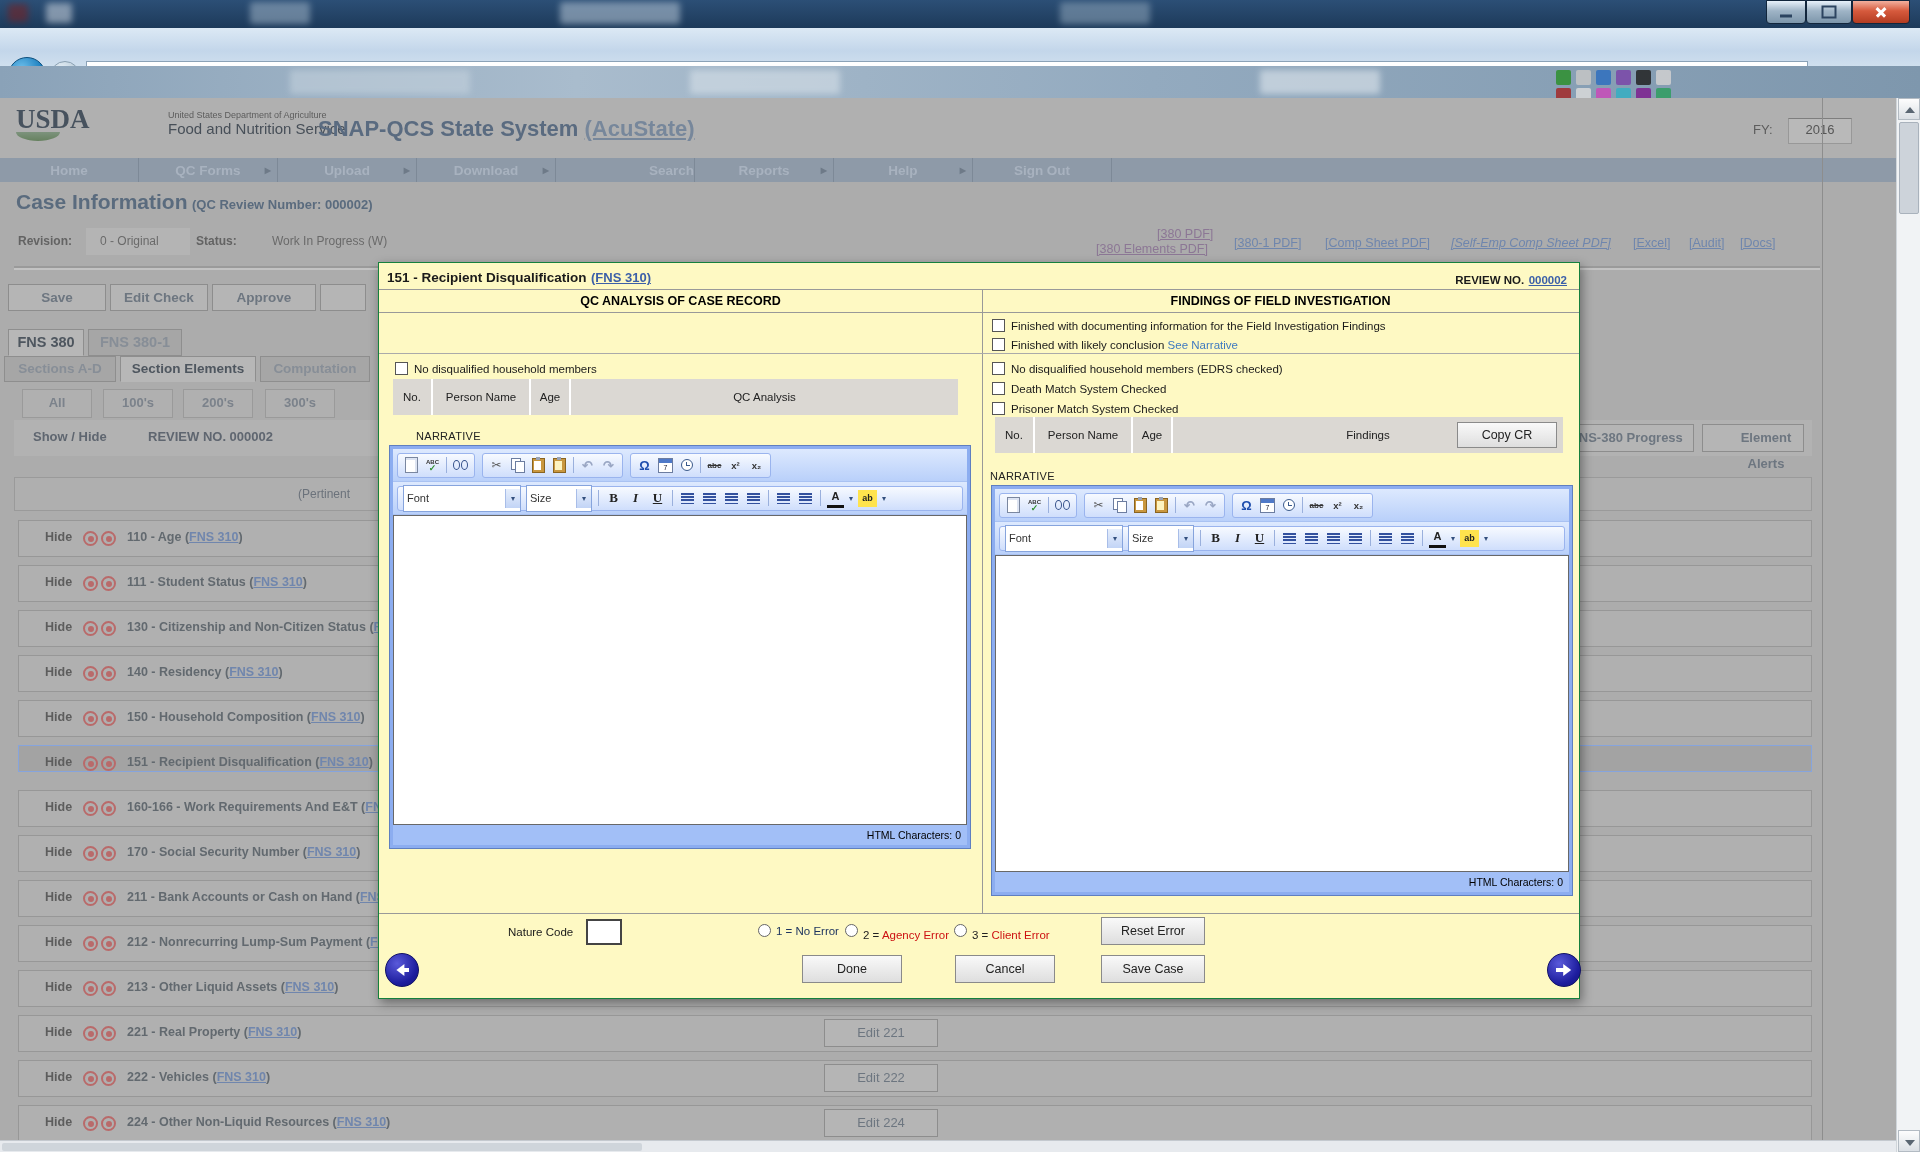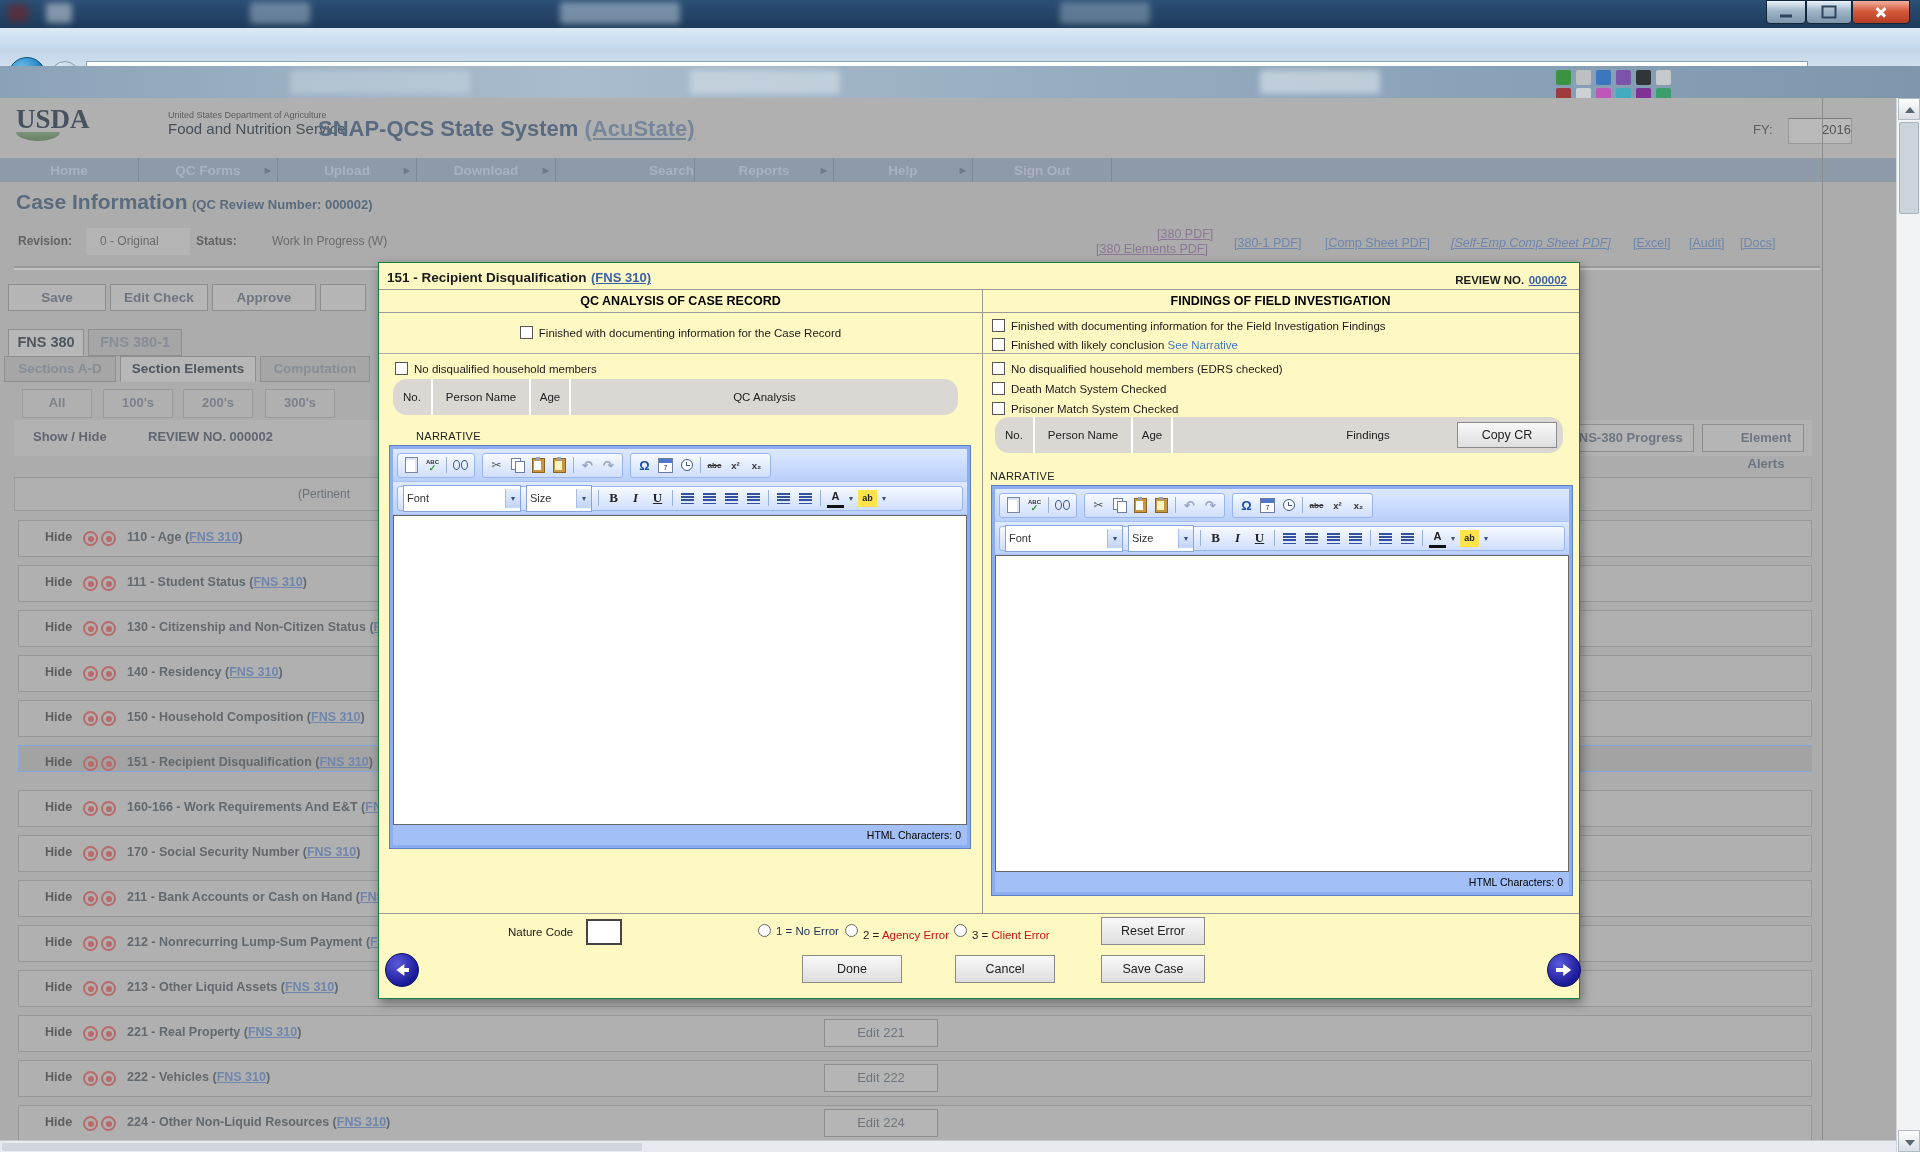--- a/index.html
+++ b/index.html
@@ -86,21 +86,21 @@
   
   .modal{left:346px;top:262px;width:1202px;height:737px;background:#fef9c3;border:1px solid #15803d;box-shadow:2px 4px 10px rgba(0,0,0,.4);box-sizing:border-box;margin-left:32px;}
   .mtitle{font-size:13.5px;font-weight:bold;color:#1a1a1a;}
   .mlink{color:#3b5fa8;text-decoration:underline;font-weight:bold;font-size:13px;}
   .mrev{font-size:11.5px;font-weight:bold;color:#1a1a1a;}
   .colhdr{font-size:12.5px;font-weight:bold;color:#000;text-align:center;line-height:22px;}
   .mline{background:#999;}
   .cb{width:13px;height:13px;border:1px solid #555;background:#fff;display:inline-block;box-sizing:border-box;flex:none;}
   .cbl{font-size:11.5px;color:#1a1a1a;}
   .seelink{color:#3f7ac0;}
-  .mtable{position:absolute;display:flex;background:#dbd8d3;height:36px;border-radius:14px;}
+  .mtable{position:absolute;display:flex;background:#dbd8d3;height:36px;}
   .mtc{border-right:2px solid #fff;display:flex;align-items:center;justify-content:center;font-size:11.5px;color:#222;box-sizing:border-box;}
   .narr{font-size:11px;color:#222;font-weight:normal;letter-spacing:.3px;}
   .mbtn{background:linear-gradient(#f9f9f9,#dedede);border:1px solid #8a8a8a;font-size:12.5px;color:#222;text-align:center;box-sizing:border-box;}
   .rd{width:13px;height:13px;border:1px solid #666;border-radius:50%;background:#fff;display:inline-block;box-sizing:border-box;}
   .navy{color:#1f3660;font-size:11.5px;}
   .redt{color:#cc1111;font-size:11.5px;}
   .blkt{color:#222;font-size:11.5px;}
   .ncinput{background:#fff;border:2px solid #444;box-sizing:border-box;}
   .mcirc{width:32px;height:32px;border-radius:50%;background:radial-gradient(circle at 35% 30%,#5a5ada,#1d1d9e 65%,#12127a);border:1px solid #101066;}
 
@@ -221,21 +221,21 @@
     <div class="a" style="left:16px;top:8px;">
       <div class="usda">USDA</div>
       <div class="usdaleaf"></div>
     </div>
     <div class="a" style="left:168px;top:12px;">
       <div class="dept1">United States Department of Agriculture</div>
       <div class="dept2">Food and Nutrition Service</div>
     </div>
     <div class="a apptitle" style="left:318px;top:18px;"><span>SNAP-QCS State System</span> <span class="sub">(AcuState)</span></div>
     <span class="a" style="left:1753px;top:24px;font-size:13px;color:#5d5d5d;">FY:</span>
-    <div class="a fybox" style="left:1788px;top:20px;width:62px;height:24px;text-align:right;">2016</div>
+    <div class="a fybox" style="left:1788px;top:20px;width:62px;height:24px;">2016</div>
   </div>
 
   <div class="a navbar" id="navbar">
       <div class="navcell" style="left: 0px; width: 138px;">
         <span>Home</span>
       </div>
       <div class="navcell" style="left: 139px; width: 138px;">
         <span>QC Forms</span>
         <span class="navarr">▶</span>
       </div>
@@ -428,24 +428,20 @@
       <a class="mlink" style="font-size:11.5px;">000002</a>
     </div>
     <div class="a mline" style="left:0;top:26px;width:1200px;height:1px;"></div>
 
     <div class="a colhdr" style="left:0;top:27px;width:603px;">QC ANALYSIS OF CASE RECORD</div>
     <div class="a colhdr" style="left:603px;top:27px;width:597px;">FINDINGS OF FIELD INVESTIGATION</div>
     <div class="a mline" style="left:0;top:49px;width:1200px;height:1px;"></div>
 
     <div class="a mline" style="left:603px;top:27px;width:1px;height:623px;"></div>
 
-    <div class="a" style="left:0;top:49px;width:603px;height:41px;display:flex;align-items:center;justify-content:center;gap:6px;">
-      <span class="cb"></span>
-      <span class="cbl">Finished with documenting information for the Case Record</span>
-    </div>
     <div class="a" style="left:613px;top:56px;display:flex;align-items:center;gap:6px;">
       <span class="cb"></span>
       <span class="cbl">Finished with documenting information for the Field Investigation Findings</span>
     </div>
     <div class="a" style="left:613px;top:75px;display:flex;align-items:center;gap:6px;">
       <span class="cb"></span>
       <span class="cbl"><span>Finished with likely conclusion </span><a class="seelink">See Narrative</a></span>
     </div>
     <div class="a" style="left:0;top:90px;width:1200px;height:1px;background:#aaa;"></div>
 

